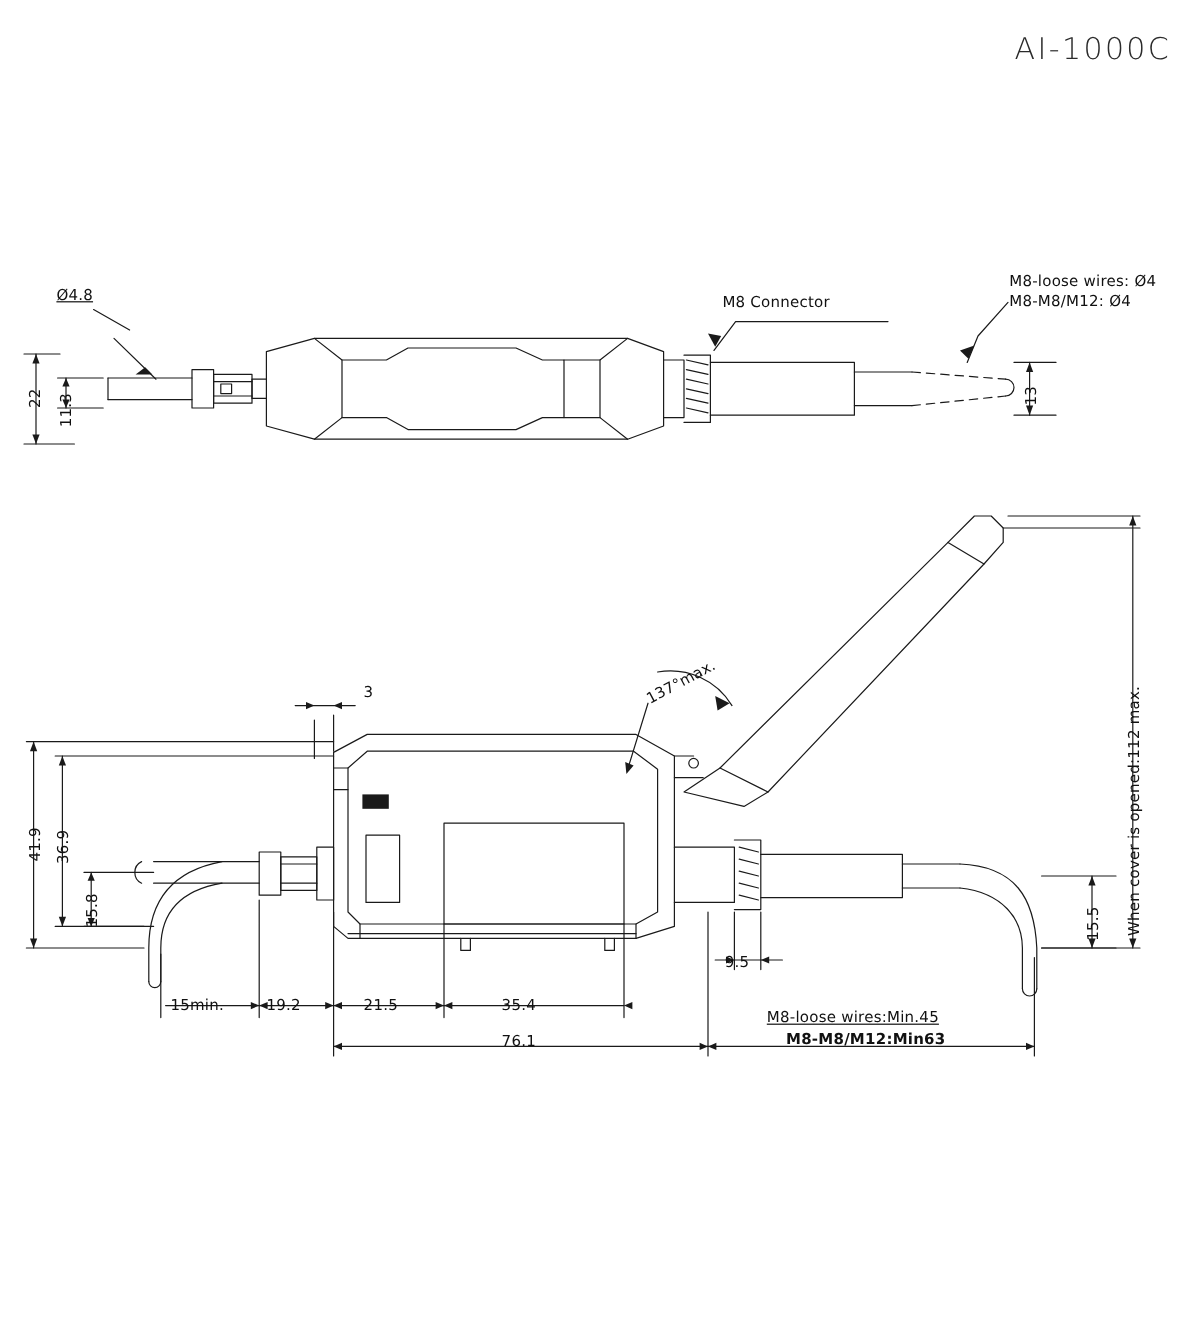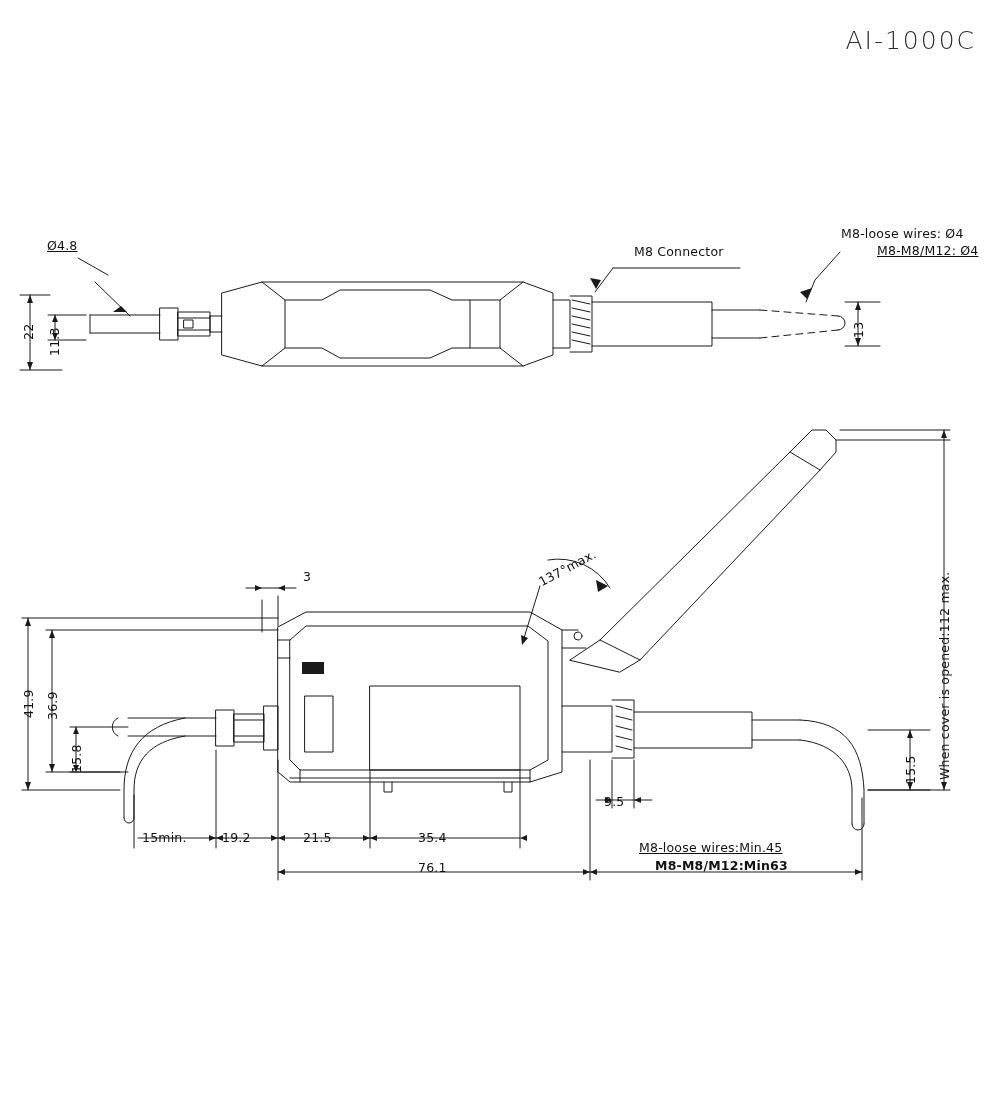--- a/index.html
+++ b/index.html
@@ -228,23 +228,23 @@
         <path d="M590,872 L597,869 L597,875 Z" fill="#1a1a1a" stroke="none"></path>
         <path d="M862,872 L855,869 L855,875 Z" fill="#1a1a1a" stroke="none"></path>
       </g>
 
     </g>
   </svg>
 
   <div class="lbl" style="left:47px; top:238px;text-decoration:underline;">Ø4.8</div>
   <div class="lbl rot90" style="left:21px; top:340px;">22</div>
   <div class="lbl rot90" style="left:47px; top:356px;">11.3</div>
-  <div class="lbl" style="left:634px; top:244px;">M8 Connector</div>
+  <div class="lbl" style="left:602px; top:244px;">M8 Connector</div>
   <div class="lbl" style="left:841px; top:226px;">M8-loose wires: Ø4</div>
-  <div class="lbl" style="left:877px; top:243px;text-decoration:underline;">M8-M8/M12: Ø4</div>
+  <div class="lbl" style="left:841px; top:243px;">M8-M8/M12: Ø4</div>
   <div class="lbl rot90" style="left:851px; top:338px;">13</div>
 
   <div class="lbl" style="left:303px; top:569px;">3</div>
   <div class="lbl rot-ang" style="left:536px; top:576px;">137°max.</div>
   <div class="lbl rot90" style="left:937px; top:780px;">When cover is opened:112 max.</div>
 
   <div class="lbl rot90" style="left:21px; top:718px;">41.9</div>
   <div class="lbl rot90" style="left:45px; top:720px;">36.9</div>
   <div class="lbl rot90" style="left:69px; top:773px;">15.8</div>
   <div class="lbl rot90" style="left:903px; top:784px;">15.5</div>

